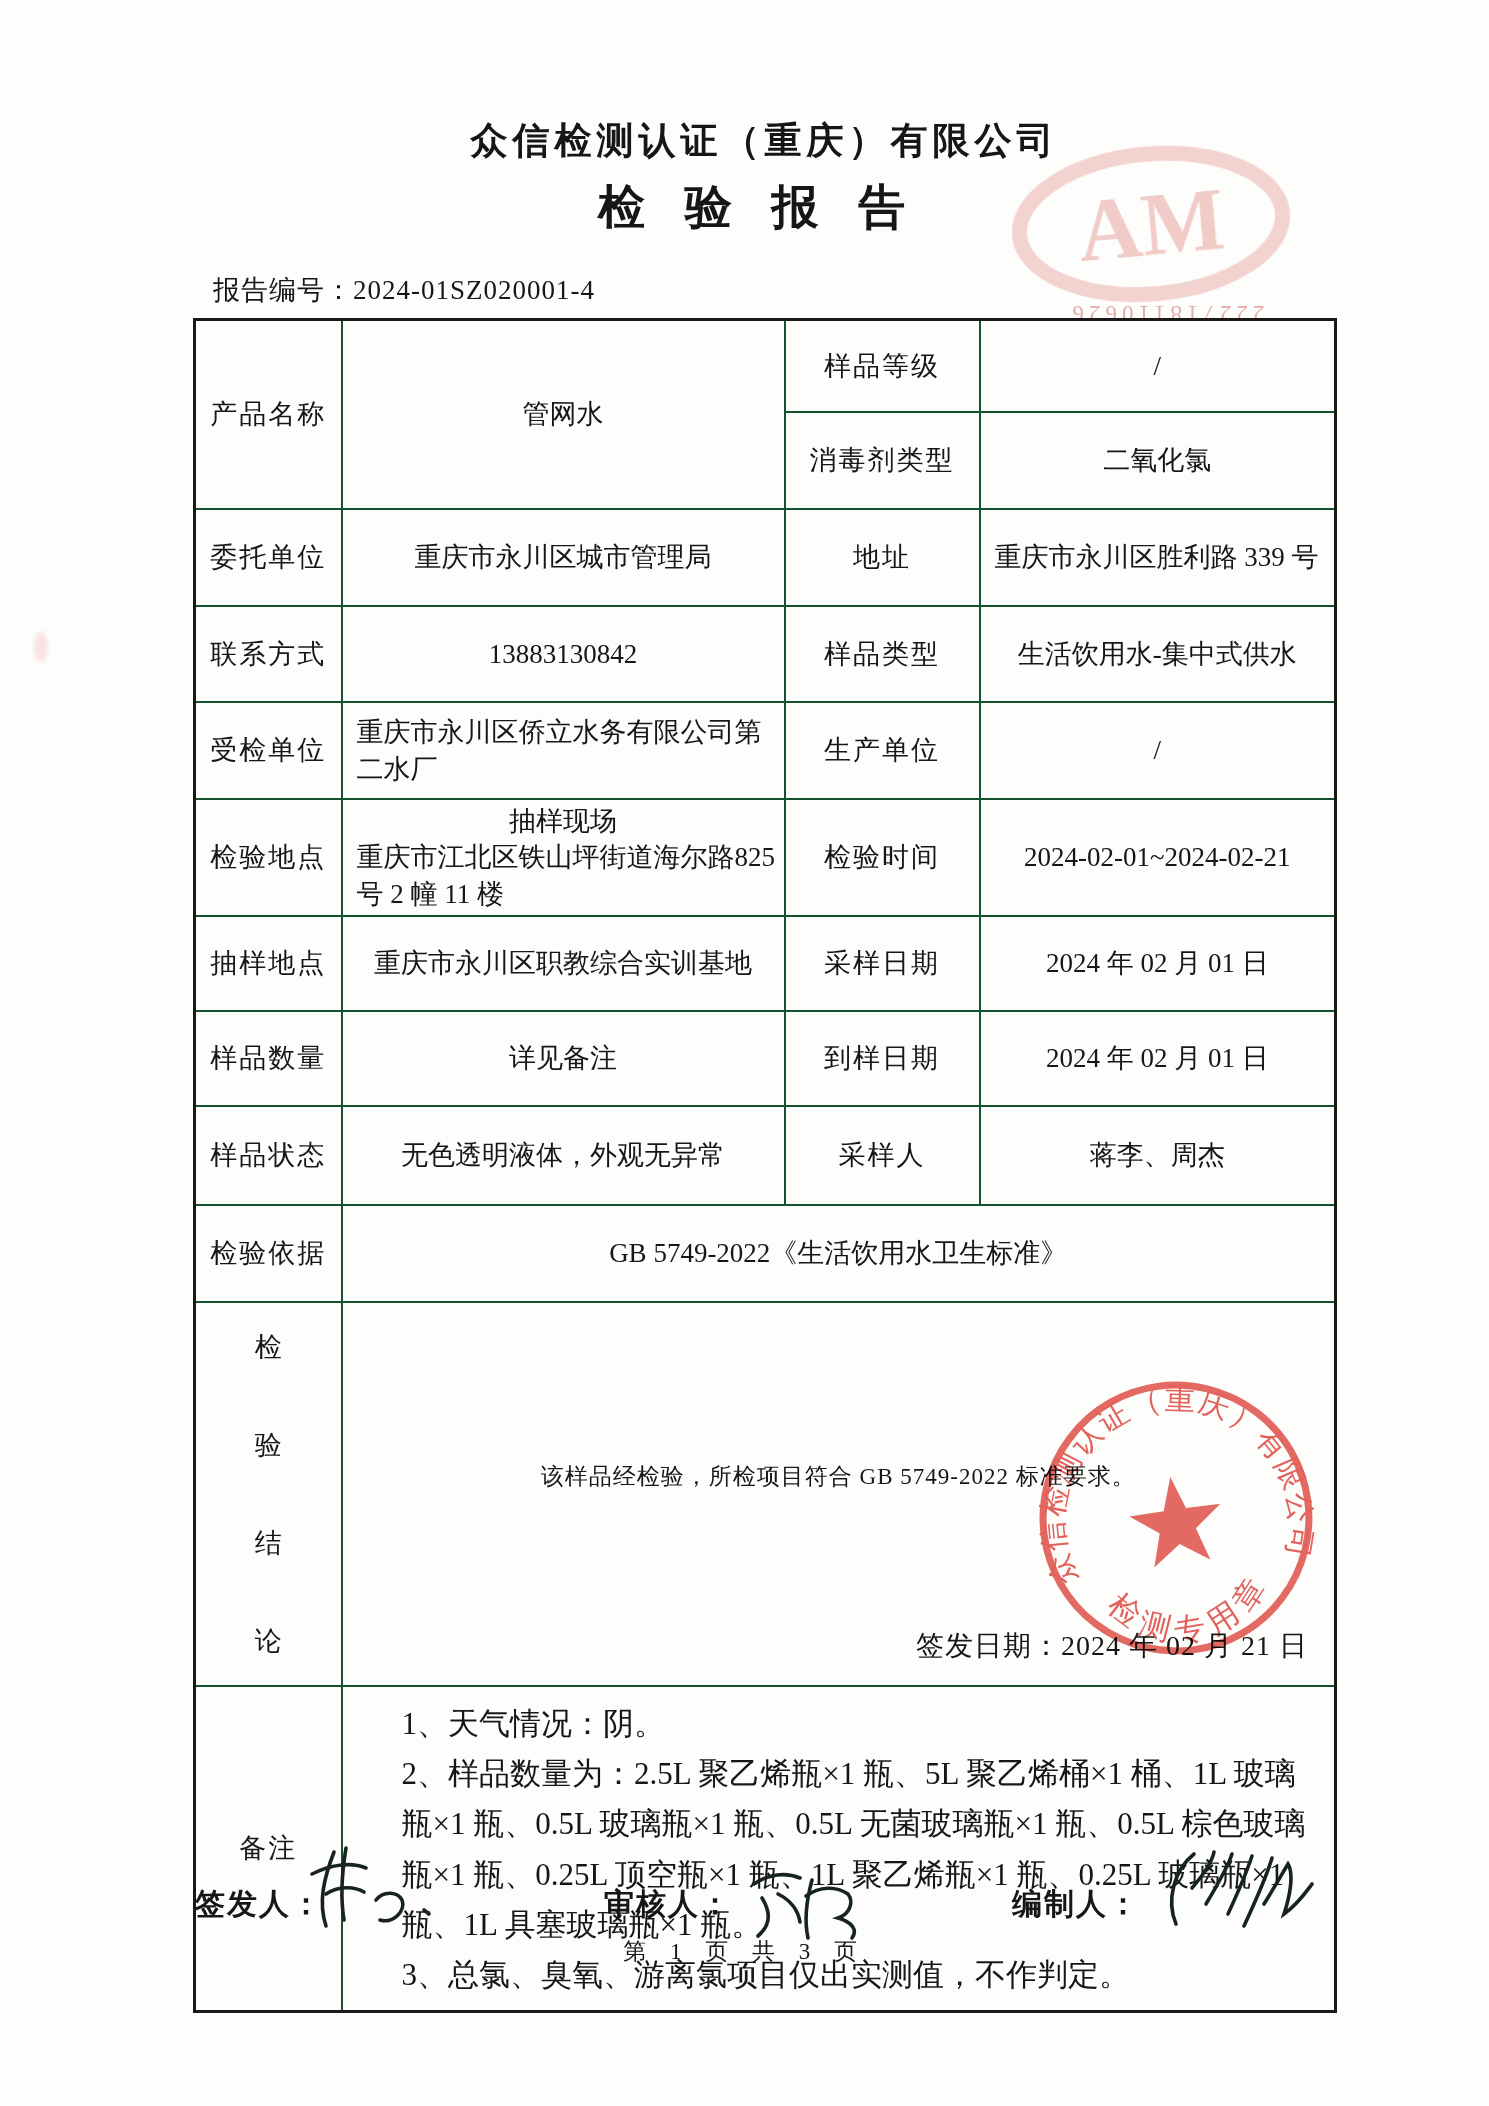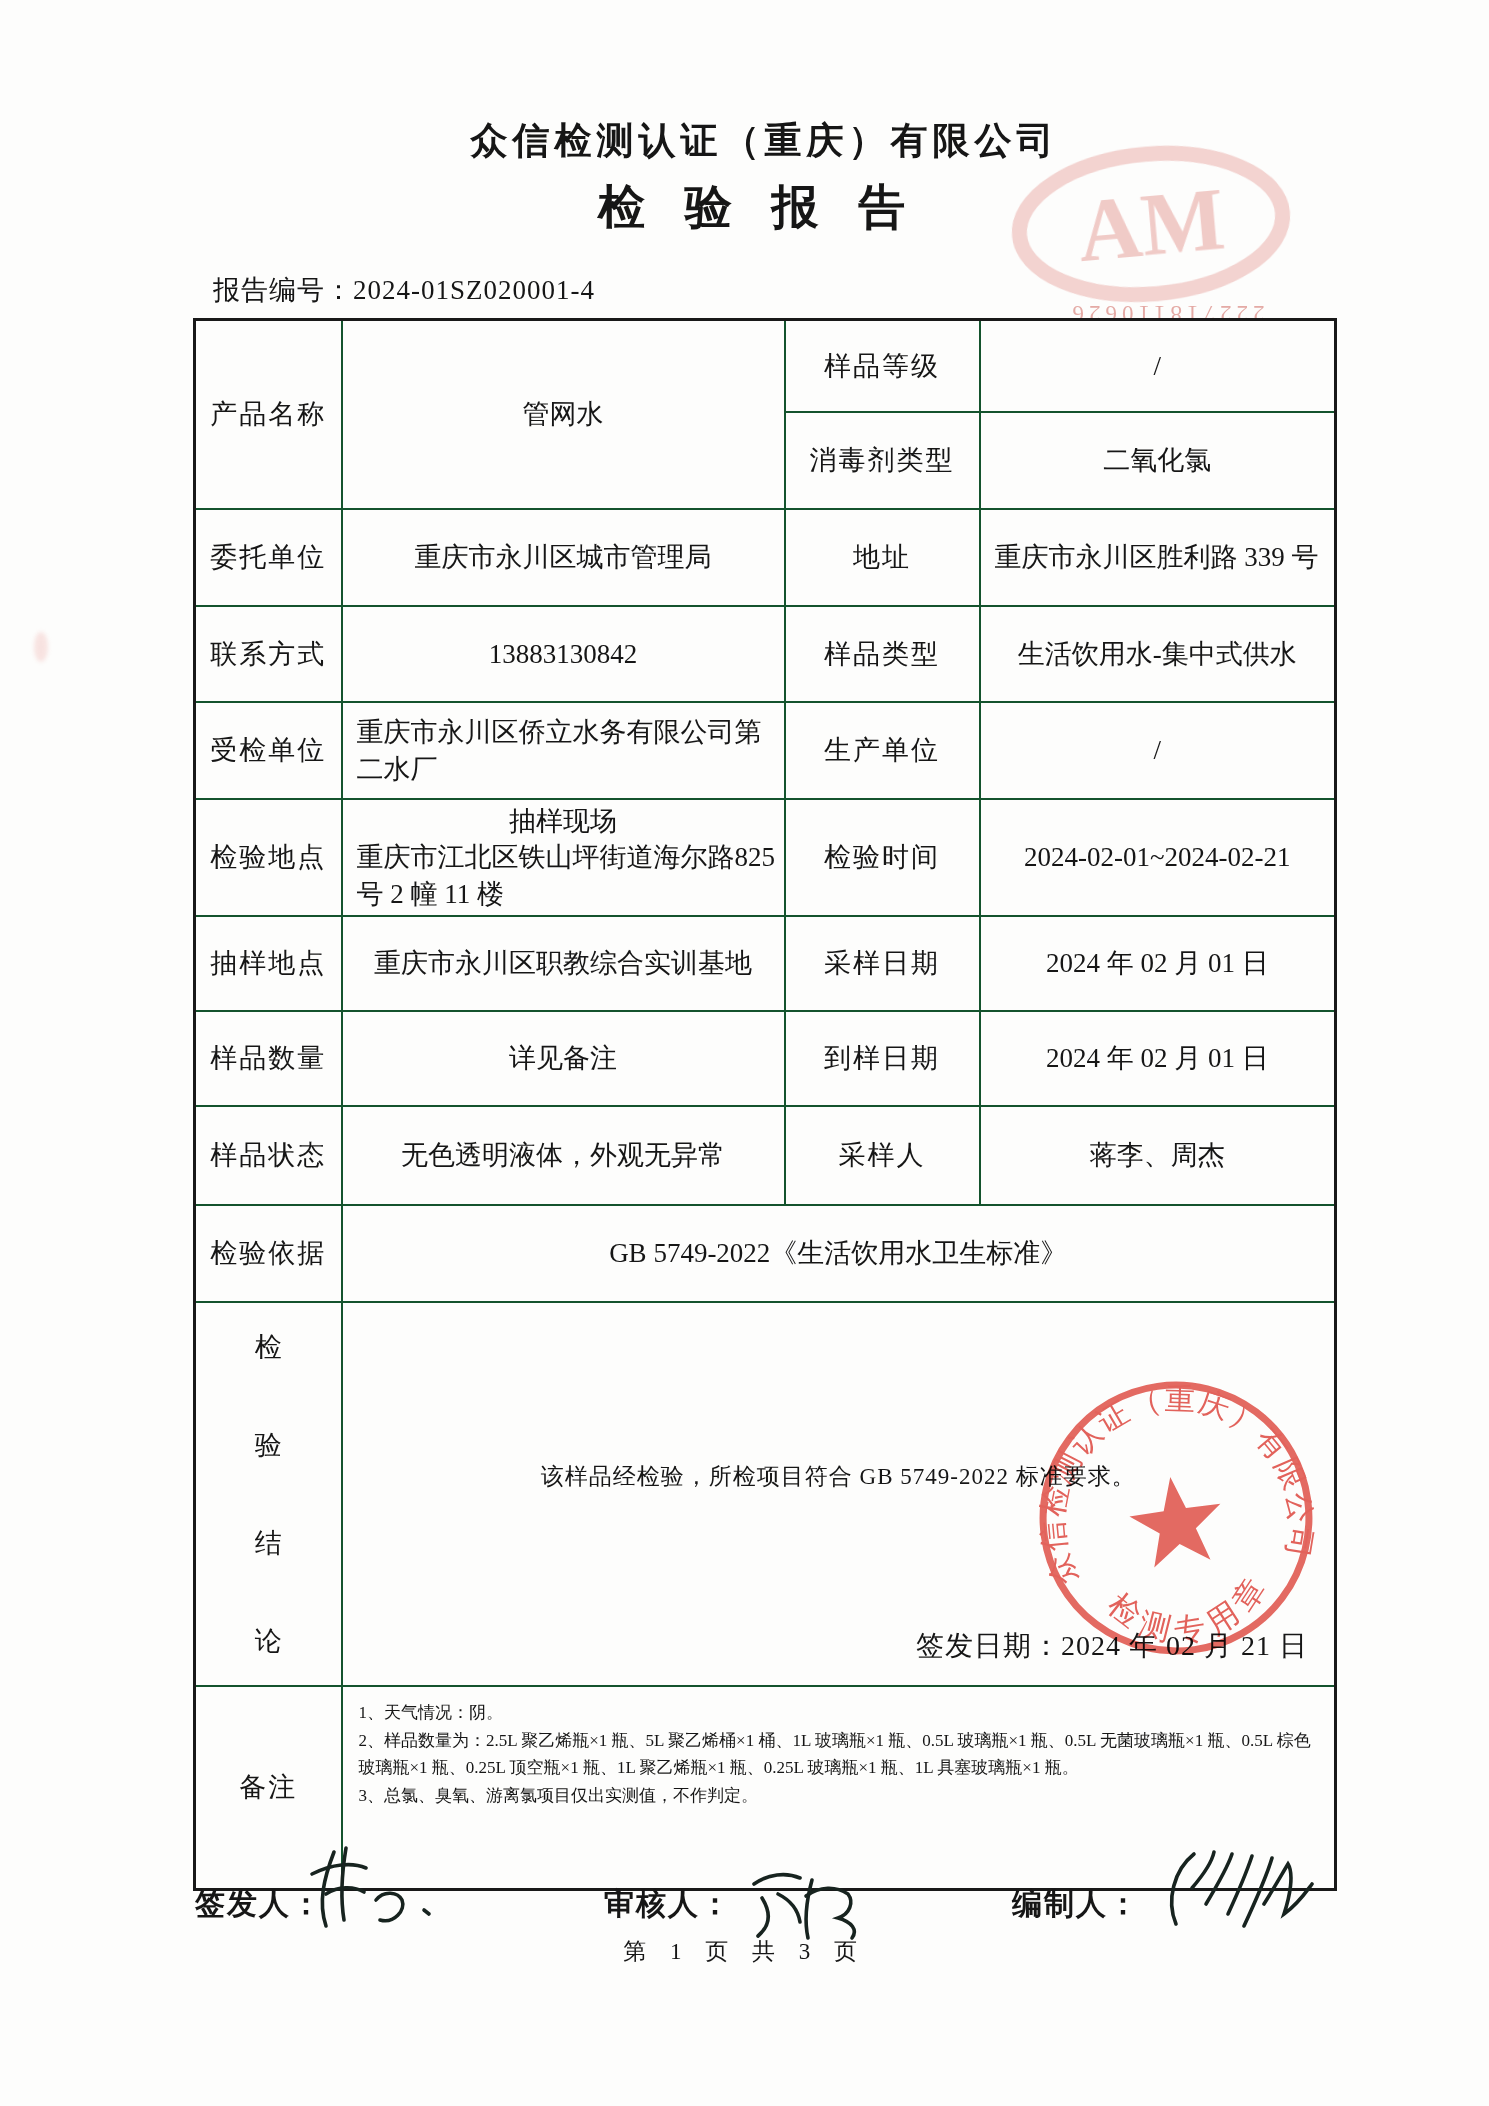--- a/index.html
+++ b/index.html
@@ -61,21 +61,21 @@
     height:330px;padding:24px 0;margin:0 auto;font-size:27px;
   }
   .concl-text{
     position:absolute;left:0;top:158px;width:100%;text-align:center;font-size:23px;letter-spacing:1px;
   }
   .sign-date{
     position:absolute;right:26px;top:324px;font-size:28px;letter-spacing:1px;margin-left:32px;
   }
   
   .remark-cell{text-align:left;vertical-align:top;padding:12px 18px 10px 16px;}
-  .remark-cell div{font-size:17px;line-height:1.62;}
+  .remark-cell div{font-size:31px;line-height:1.62;margin-left:43px;}
   
   .seal{
     position:absolute;left:1030px;top:1372px;width:292px;height:292px;
     transform:rotate(-8deg);opacity:.82;mix-blend-mode:multiply;
   }
   
   .sig-row-label{position:absolute;font-size:30px;font-weight:bold;letter-spacing:2px;text-align:right;}
   .lbl-issuer{left:195px;top:1884px;}
   .lbl-reviewer{left:604px;top:1884px;}
   .lbl-preparer{left:1012px;top:1884px;}

